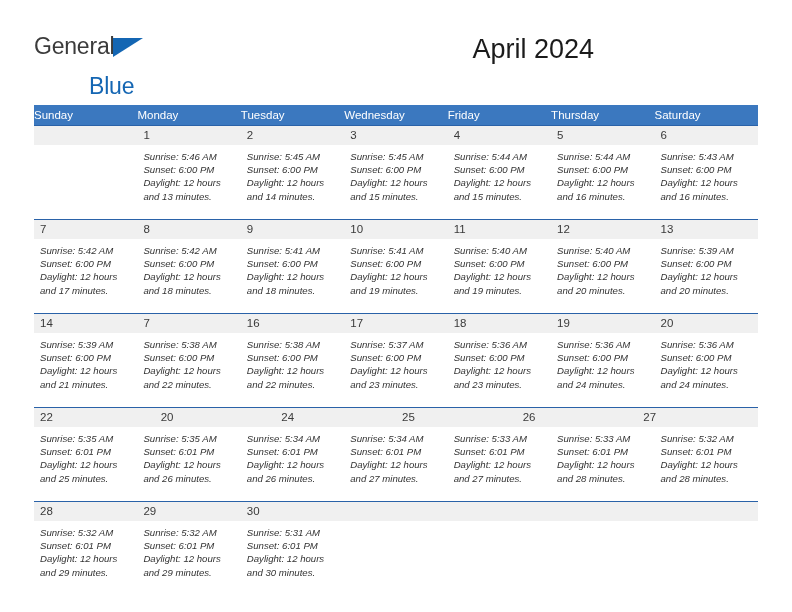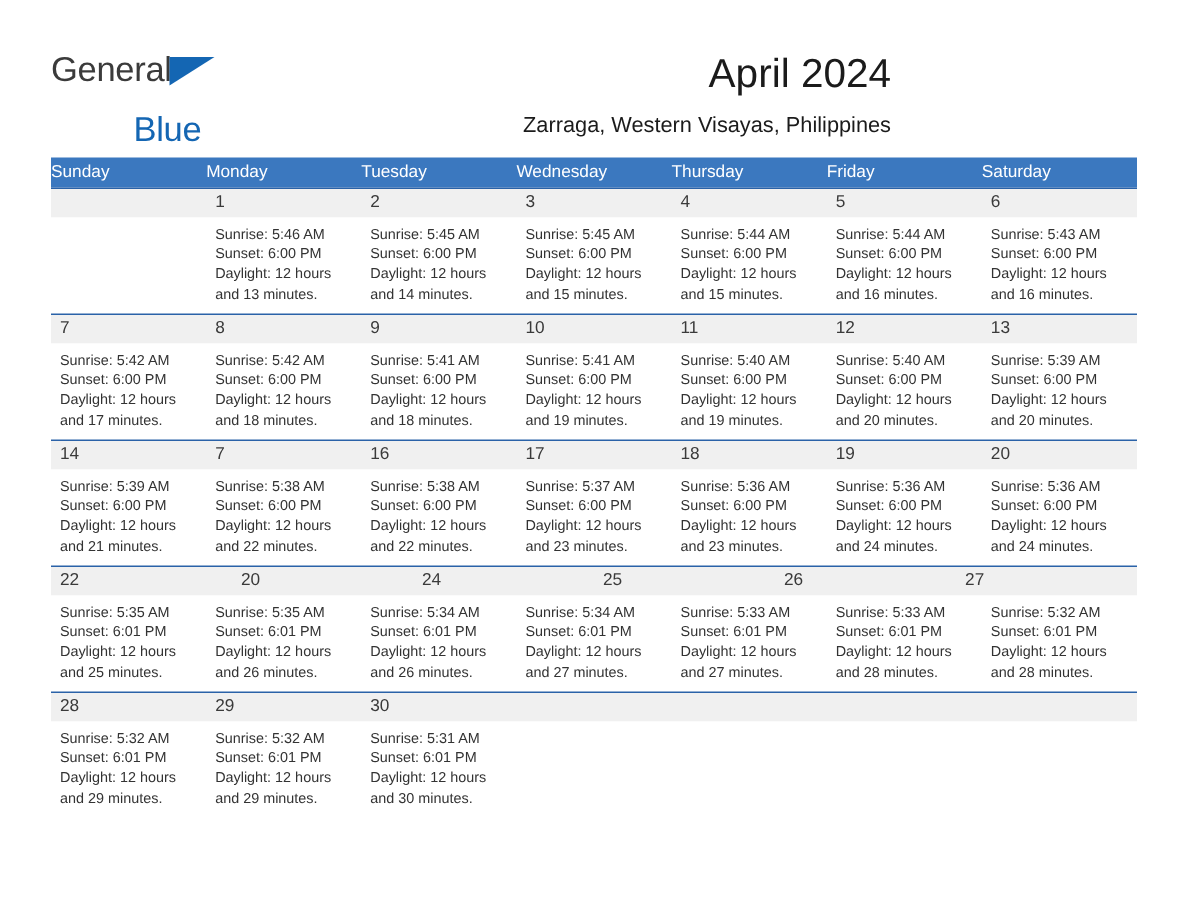--- a/index.html
+++ b/index.html
@@ -127,22 +127,23 @@
     font-size: 11.5px;
     line-height: 19px;
     color: #3a3a3a;
     padding-left: 6px;
     box-sizing: border-box;
   }
 
   .week-details {
     display: flex;
     width: 724px;
-    height: 64px;
+    height: 74px;
     background: #ffffff;
+    font-style: italic;
   }
   .detail-cell {
     flex: 1 1 0;
     padding: 5px 6px 0 6px;
     box-sizing: border-box;
   }
   .detail-line {
     font-size: 9.6px;
     line-height: 13.2px;
     color: #333333;
@@ -156,32 +157,31 @@
 
   <div class="header">
 
     <div class="logo">
       <span class="logo-general">General</span>
       <span class="logo-triangle"></span>
       <span class="logo-blue">Blue</span>
     </div>
 
     <div class="title">April 2024</div>
-    <div class="subtitle">Zarraga, Western Visayas, Philippines</div>
   </div>
 
   <div class="calendar">
 
     <div class="dow-row">
       <div class="dow-cell">Sunday</div>
       <div class="dow-cell">Monday</div>
       <div class="dow-cell">Tuesday</div>
       <div class="dow-cell">Wednesday</div>
+      <div class="dow-cell">Friday</div>
       <div class="dow-cell">Thursday</div>
-      <div class="dow-cell">Friday</div>
       <div class="dow-cell">Saturday</div>
     </div>
 
     <div class="week">
       <div class="week-numbers">
         <div class="num-cell"></div>
         <div class="num-cell">1</div>
         <div class="num-cell">2</div>
         <div class="num-cell">3</div>
         <div class="num-cell">4</div>

